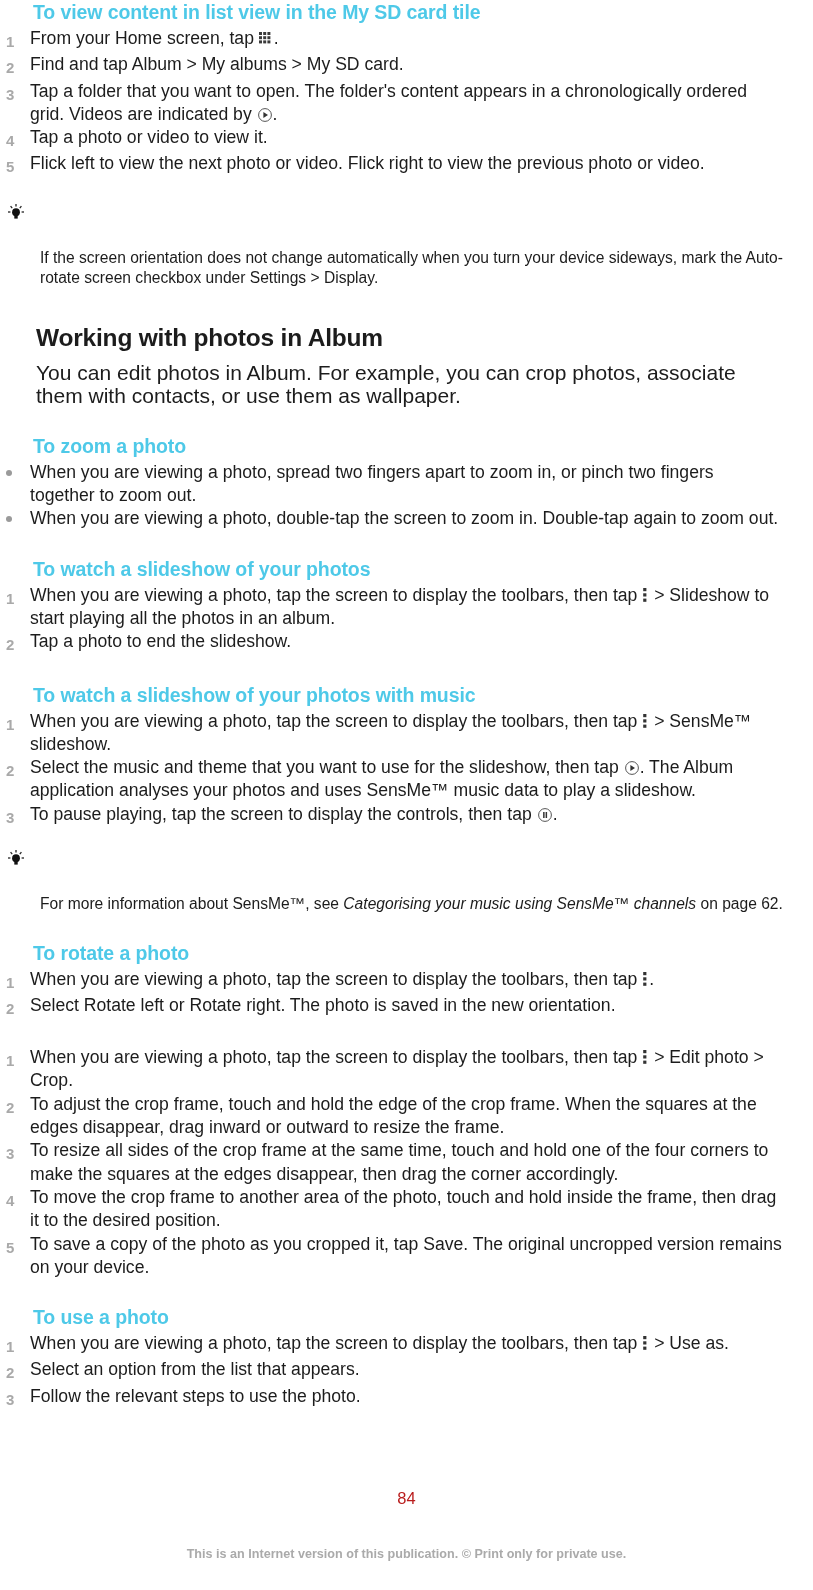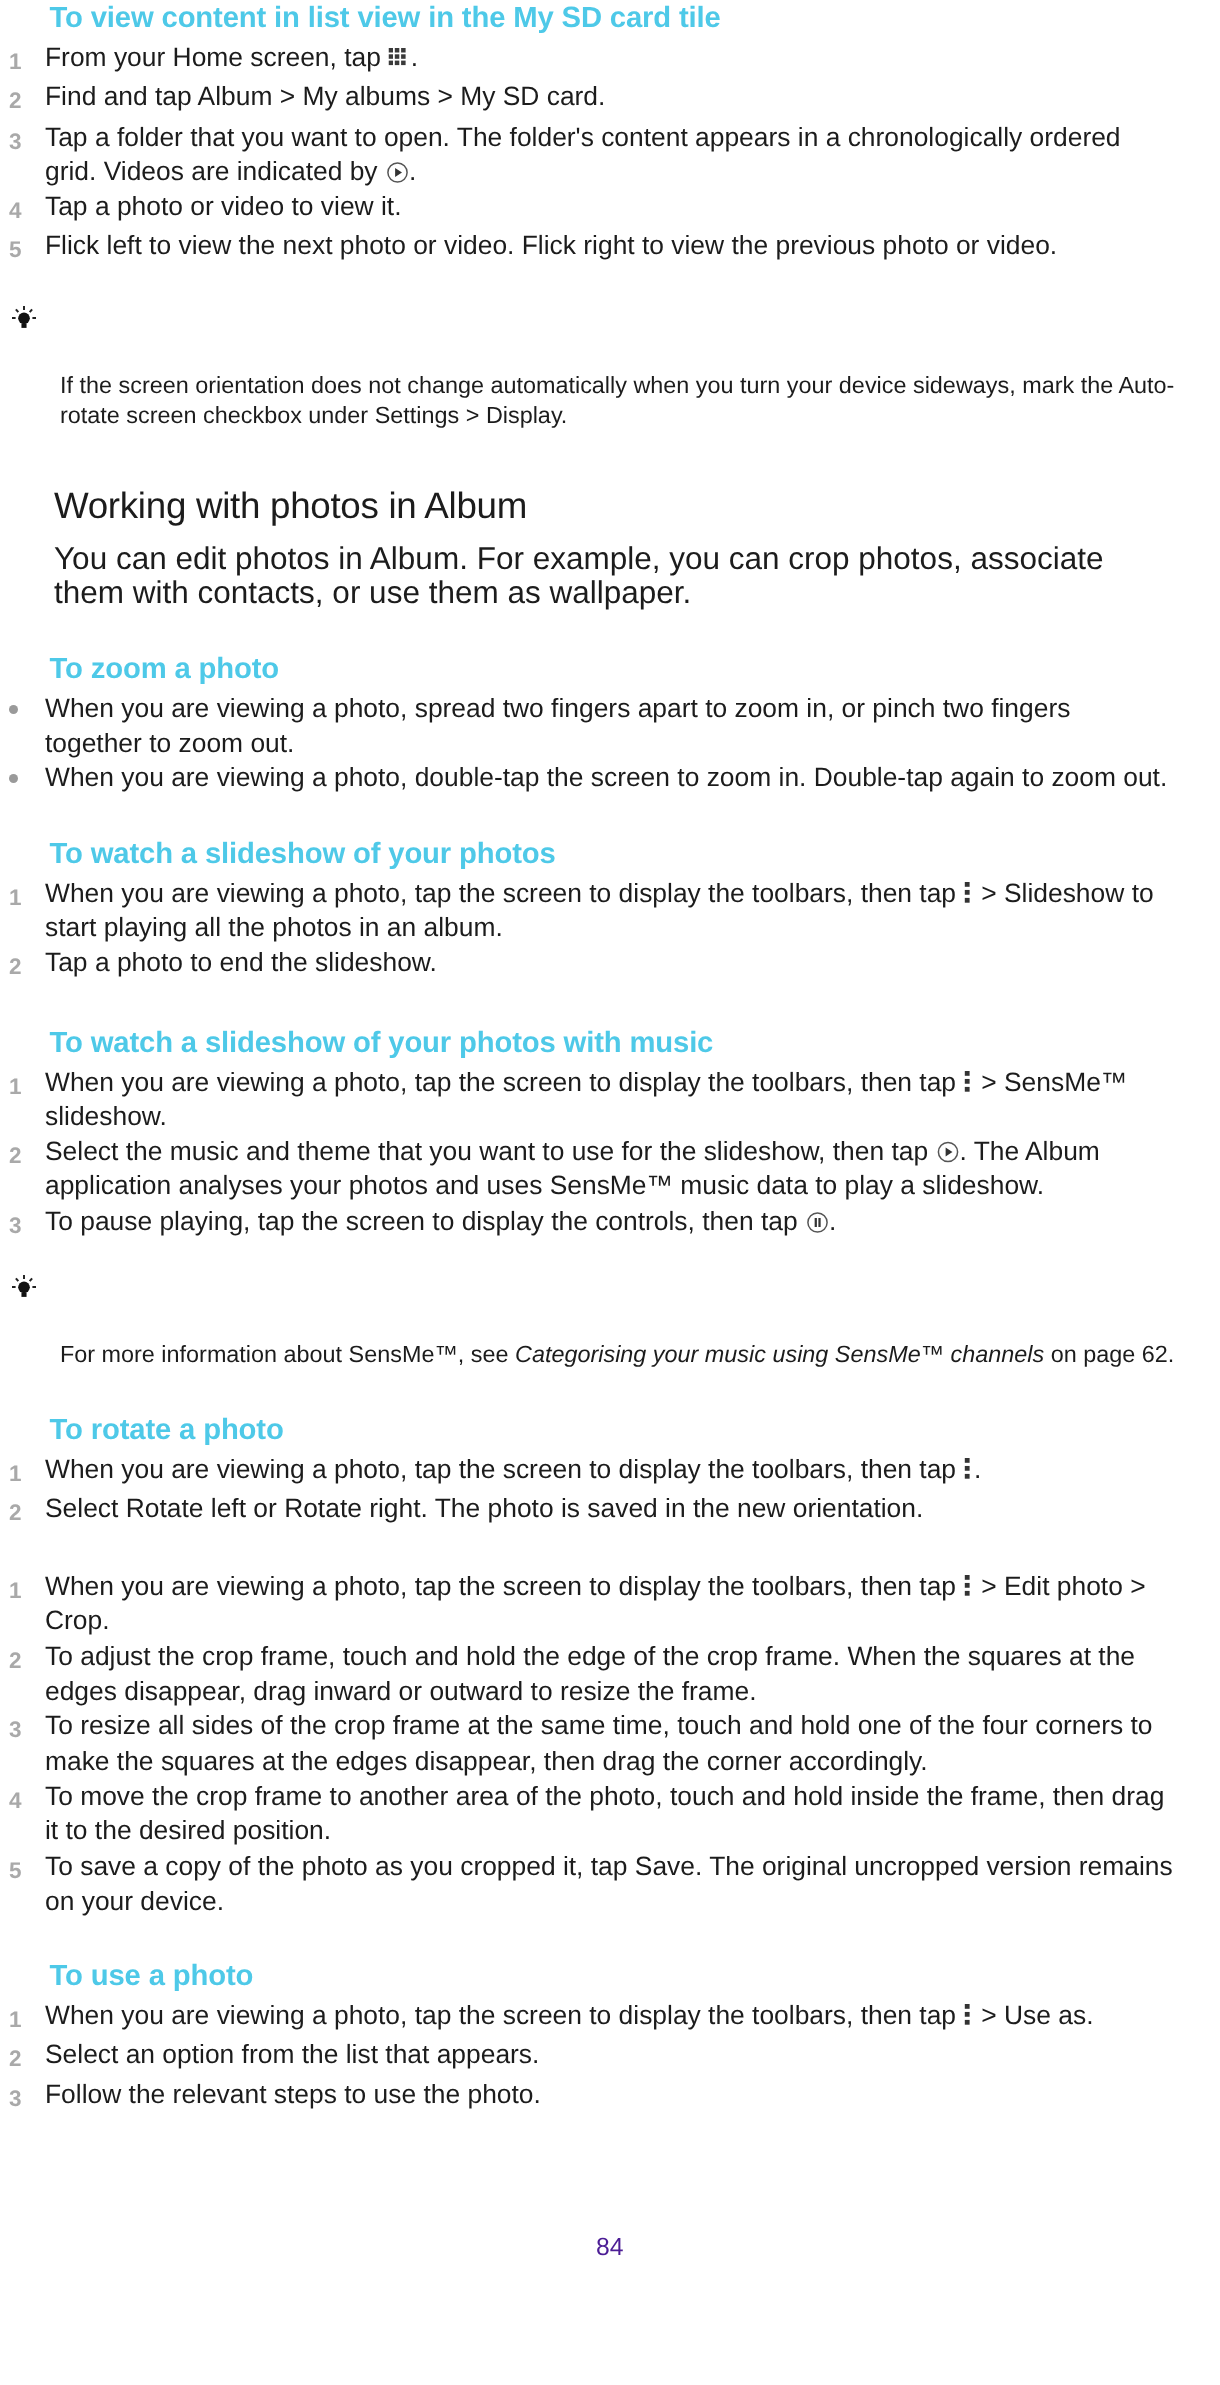--- a/index.html
+++ b/index.html
@@ -29,21 +29,21 @@
     color: #4ec9e8;
     font-size: 19.5px;
     font-weight: 700;
     line-height: 24px;
     margin: 0 0 3px 33px;
     letter-spacing: -0.1px;
   }
   .h-section {
     color: #1c1c1c;
     font-size: 24.5px;
-    font-weight: 400;
+    font-weight: 700;
     line-height: 30px;
     margin: 0 0 8px 36px;
     letter-spacing: -0.2px;
   }
   .para {
     font-size: 21px;
     line-height: 23.5px;
     margin: 0 0 0 36px;
     max-width: 752px;
   }
@@ -129,21 +129,21 @@
   .sp-26 { height: 26px; }
   .sp-34 { height: 34px; }
 
   
   .page-number {
     position: absolute;
     left: 0;
     right: 0;
     top: 1489px;
     text-align: center;
-    color: #4c1d95;
+    color: #b91c1c;
     font-size: 16.5px;
     font-weight: 400;
   }
   .footer-note {
     position: absolute;
     left: 0;
     right: 0;
     top: 1547px;
     text-align: center;
     color: #aaaaaa;
@@ -357,14 +357,15 @@
       <span class="step-num">2</span>
       <span class="step-body">Select an option from the list that appears.</span>
     </li>
     <li class="step">
       <span class="step-num">3</span>
       <span class="step-body">Follow the relevant steps to use the photo.</span>
     </li>
   </ul>
 
   <div class="page-number">84</div>
+  <div class="footer-note">This is an Internet version of this publication. © Print only for private use.</div>
 
 </div>
 
 </body></html>

